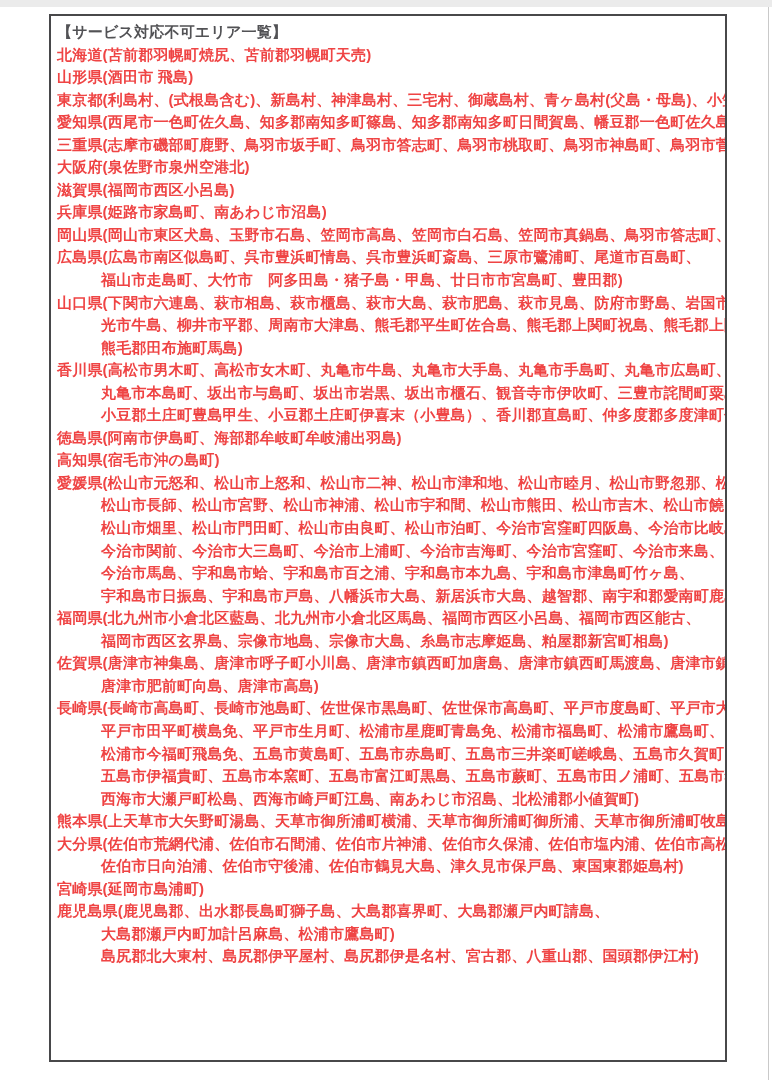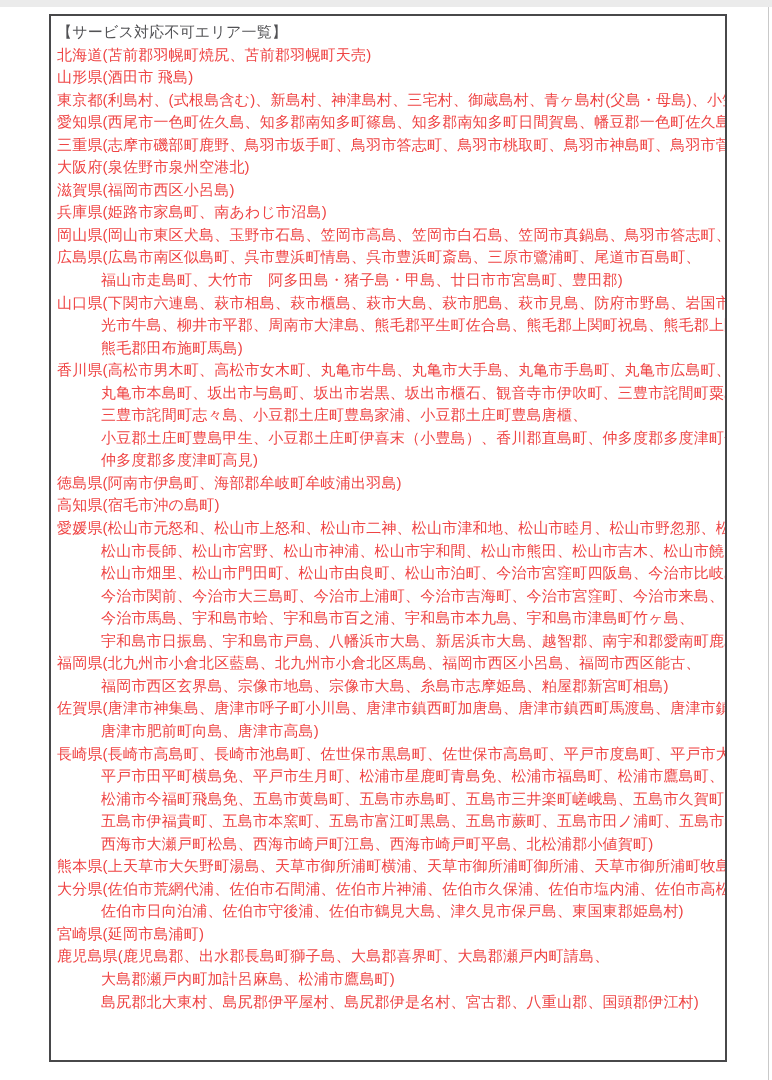--- a/index.html
+++ b/index.html
@@ -31,20 +31,21 @@
     position: absolute;
     left: 49px;
     top: 14px;
     width: 678px;
     height: 1048px;
     border: 2px solid #48484a;
     background: #ffffff;
     box-sizing: border-box;
     padding: 5px 6px 4px 6px;
     overflow: hidden;
+    font-weight: bold;
   }
   .line {
     font-size: 15px;
     line-height: 22.55px;
     color: #ef4444;
     white-space: nowrap;
     letter-spacing: 0.2px;
   }
   .line.cont {
     padding-left: 44px;
@@ -71,40 +72,38 @@
       <div class="line">滋賀県(福岡市西区小呂島)</div>
       <div class="line">兵庫県(姫路市家島町、南あわじ市沼島)</div>
       <div class="line">岡山県(岡山市東区犬島、玉野市石島、笠岡市高島、笠岡市白石島、笠岡市真鍋島、鳥羽市答志町、</div>
       <div class="line">広島県(広島市南区似島町、呉市豊浜町情島、呉市豊浜町斎島、三原市鷺浦町、尾道市百島町、</div>
       <div class="line cont">福山市走島町、大竹市　阿多田島・猪子島・甲島、廿日市市宮島町、豊田郡)</div>
       <div class="line">山口県(下関市六連島、萩市相島、萩市櫃島、萩市大島、萩市肥島、萩市見島、防府市野島、岩国市柱島、</div>
       <div class="line cont">光市牛島、柳井市平郡、周南市大津島、熊毛郡平生町佐合島、熊毛郡上関町祝島、熊毛郡上関町八島</div>
       <div class="line cont">熊毛郡田布施町馬島)</div>
       <div class="line">香川県(高松市男木町、高松市女木町、丸亀市牛島、丸亀市大手島、丸亀市手島町、丸亀市広島町、</div>
       <div class="line cont">丸亀市本島町、坂出市与島町、坂出市岩黒、坂出市櫃石、観音寺市伊吹町、三豊市詫間町粟島、</div>
-      <div class="line cont">三豊市詫間町志々島、小豆郡土庄町豊島家浦、小豆郡土庄町豊島唐櫃、</div>
       <div class="line cont">小豆郡土庄町豊島甲生、小豆郡土庄町伊喜末（小豊島）、香川郡直島町、仲多度郡多度津町佐柳、</div>
-      <div class="line cont">仲多度郡多度津町高見)</div>
       <div class="line">徳島県(阿南市伊島町、海部郡牟岐町牟岐浦出羽島)</div>
       <div class="line">高知県(宿毛市沖の島町)</div>
       <div class="line">愛媛県(松山市元怒和、松山市上怒和、松山市二神、松山市津和地、松山市睦月、松山市野忽那、松山市小浜</div>
       <div class="line cont">松山市長師、松山市宮野、松山市神浦、松山市宇和間、松山市熊田、松山市吉木、松山市饒、</div>
       <div class="line cont">松山市畑里、松山市門田町、松山市由良町、松山市泊町、今治市宮窪町四阪島、今治市比岐島、</div>
       <div class="line cont">今治市関前、今治市大三島町、今治市上浦町、今治市吉海町、今治市宮窪町、今治市来島、</div>
       <div class="line cont">今治市馬島、宇和島市蛤、宇和島市百之浦、宇和島市本九島、宇和島市津島町竹ヶ島、</div>
       <div class="line cont">宇和島市日振島、宇和島市戸島、八幡浜市大島、新居浜市大島、越智郡、南宇和郡愛南町鹿島)</div>
       <div class="line">福岡県(北九州市小倉北区藍島、北九州市小倉北区馬島、福岡市西区小呂島、福岡市西区能古、</div>
       <div class="line cont">福岡市西区玄界島、宗像市地島、宗像市大島、糸島市志摩姫島、粕屋郡新宮町相島)</div>
       <div class="line">佐賀県(唐津市神集島、唐津市呼子町小川島、唐津市鎮西町加唐島、唐津市鎮西町馬渡島、唐津市鎮西町松島</div>
       <div class="line cont">唐津市肥前町向島、唐津市高島)</div>
       <div class="line">長崎県(長崎市高島町、長崎市池島町、佐世保市黒島町、佐世保市高島町、平戸市度島町、平戸市大島村、</div>
       <div class="line cont">平戸市田平町横島免、平戸市生月町、松浦市星鹿町青島免、松浦市福島町、松浦市鷹島町、</div>
       <div class="line cont">松浦市今福町飛島免、五島市黄島町、五島市赤島町、五島市三井楽町嵯峨島、五島市久賀町、</div>
       <div class="line cont">五島市伊福貴町、五島市本窯町、五島市富江町黒島、五島市蕨町、五島市田ノ浦町、五島市猪之木町</div>
-      <div class="line cont">西海市大瀬戸町松島、西海市崎戸町江島、西海市崎戸町平島、北松浦郡小値賀町)</div>
+      <div class="line cont">西海市大瀬戸町松島、西海市崎戸町江島、南あわじ市沼島、北松浦郡小値賀町)</div>
       <div class="line">熊本県(上天草市大矢野町湯島、天草市御所浦町横浦、天草市御所浦町御所浦、天草市御所浦町牧島)</div>
       <div class="line">大分県(佐伯市荒網代浦、佐伯市石間浦、佐伯市片神浦、佐伯市久保浦、佐伯市塩内浦、佐伯市高松浦、</div>
       <div class="line cont">佐伯市日向泊浦、佐伯市守後浦、佐伯市鶴見大島、津久見市保戸島、東国東郡姫島村)</div>
       <div class="line">宮崎県(延岡市島浦町)</div>
       <div class="line">鹿児島県(鹿児島郡、出水郡長島町獅子島、大島郡喜界町、大島郡瀬戸内町請島、</div>
       <div class="line cont">大島郡瀬戸内町加計呂麻島、松浦市鷹島町)</div>
       <div class="line cont">島尻郡北大東村、島尻郡伊平屋村、島尻郡伊是名村、宮古郡、八重山郡、国頭郡伊江村)</div>
     </div>
 </div>
 

